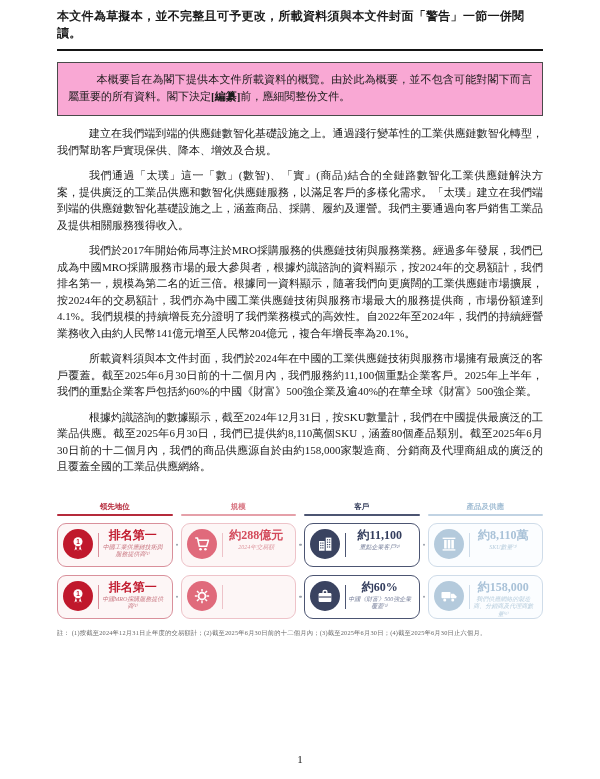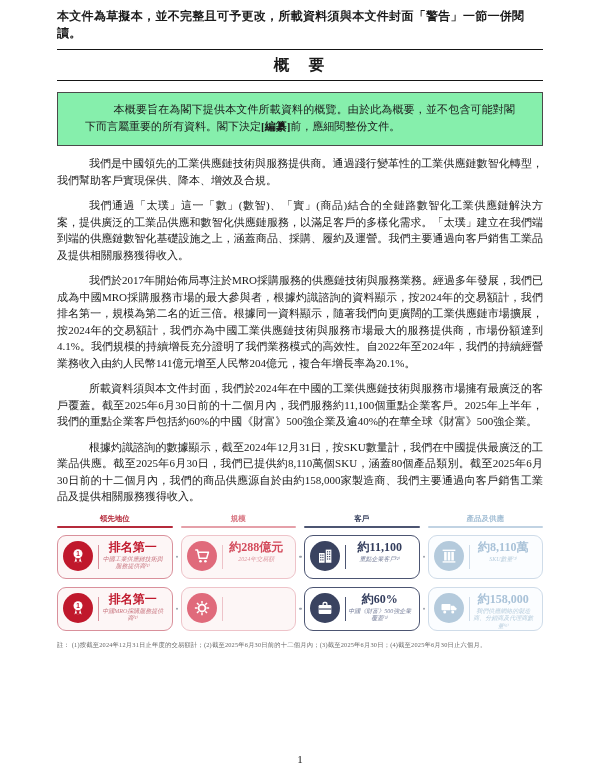--- a/index.html
+++ b/index.html
@@ -8,30 +8,30 @@
     padding:8px 57px 0;
     background:#ffffff;color:#1a1a1a;
     font-family:"Liberation Serif","DejaVu Serif",serif;
     overflow:hidden;position:relative;
   }
   .warning{font-size:12px;font-weight:bold;letter-spacing:.3px;}
   .rule{border:none;border-top:1.5px solid #151515;margin:0;}
   .rule-top{margin-top:7px;}
   .doc-title{font-size:15.5px;font-weight:bold;text-align:center;margin:5px 0 4px;letter-spacing:2px;}
   .notice-box{
-    margin-top:11px;background:#86efac;border:1px solid #4a4a4a;
-    padding:8px 27px 10px;font-size:11px;line-height:17px;
+    margin-top:11px;background:#f9a8d4;border:1px solid #4a4a4a;
+    padding:8px 10px 10px;font-size:11px;line-height:17px;
   }
   .notice-box p{margin:0;text-indent:2.6em;text-align:justify;}
   .notice-box p + p{margin-top:10px;}
   .section-heading{margin:15px 0 2px;font-size:11.5px;font-weight:bold;}
   .body-p{margin:9px 0 0;font-size:11px;line-height:16.5px;text-align:justify;text-indent:2.9em;}
 
   
-  .infographic{display:flex;gap:8px;margin-top:9px;}
+  .infographic{display:flex;gap:8px;margin-top:27px;}
   .col{flex:1;min-width:0;}
   .col-header{text-align:center;font-size:7.5px;font-weight:bold;color:var(--c-strong);
     font-family:"Liberation Sans","DejaVu Sans",sans-serif;margin-bottom:2px;}
   .col-bar{height:2px;background:var(--c-bar);border-radius:1px;margin-bottom:7px;}
   .card{
     display:flex;position:relative;
     border:1.5px solid var(--c-border);border-radius:9px;background:var(--c-bg);
     padding:5px 5px;height:44px;box-sizing:border-box;margin-bottom:8px;
   }
   .col:not(:first-child) .card::before{
@@ -61,33 +61,32 @@
 
   .footnote{font-size:6.3px;color:#666;margin-top:2px;letter-spacing:.2px;}
   .page-number{position:absolute;bottom:14px;left:0;width:100%;text-align:center;font-size:11px;}
 </style>
 </head>
 <body>
 
 <div>
   <div class="warning">本文件為草擬本，並不完整且可予更改，所載資料須與本文件封面「警告」一節一併閱讀。</div>
   <div class="rule rule-top"></div>
-  <div class="doc-title">概　要</div>
   <div class="rule"></div>
 
   <div class="notice-box">
       <p>本概要旨在為閣下提供本文件所載資料的概覽。由於此為概要，並不包含可能對閣下而言屬重要的所有資料。閣下決定<b>[編纂]</b>前，應細閱整份文件。</p>
     </div>
 
   <div>
-      <p class="body-p">我們是中國領先的工業供應鏈技術與服務提供商。通過踐行變革性的工業供應鏈數智化轉型，我們幫助客戶實現保供、降本、增效及合規。</p>
+      <p class="body-p">建立在我們端到端的供應鏈數智化基礎設施之上。通過踐行變革性的工業供應鏈數智化轉型，我們幫助客戶實現保供、降本、增效及合規。</p>
       <p class="body-p">我們通過「太璞」這一「數」(數智)、「實」(商品)結合的全鏈路數智化工業供應鏈解決方案，提供廣泛的工業品供應和數智化供應鏈服務，以滿足客戶的多樣化需求。「太璞」建立在我們端到端的供應鏈數智化基礎設施之上，涵蓋商品、採購、履約及運營。我們主要通過向客戶銷售工業品及提供相關服務獲得收入。</p>
       <p class="body-p">我們於2017年開始佈局專注於MRO採購服務的供應鏈技術與服務業務。經過多年發展，我們已成為中國MRO採購服務市場的最大參與者，根據灼識諮詢的資料顯示，按2024年的交易額計，我們排名第一，規模為第二名的近三倍。根據同一資料顯示，隨著我們向更廣闊的工業供應鏈市場擴展，按2024年的交易額計，我們亦為中國工業供應鏈技術與服務市場最大的服務提供商，市場份額達到4.1%。我們規模的持續增長充分證明了我們業務模式的高效性。自2022年至2024年，我們的持續經營業務收入由約人民幣141億元增至人民幣204億元，複合年增長率為20.1%。</p>
       <p class="body-p">所載資料須與本文件封面，我們於2024年在中國的工業供應鏈技術與服務市場擁有最廣泛的客戶覆蓋。截至2025年6月30日前的十二個月內，我們服務約11,100個重點企業客戶。2025年上半年，我們的重點企業客戶包括約60%的中國《財富》500強企業及逾40%的在華全球《財富》500強企業。</p>
-      <p class="body-p">根據灼識諮詢的數據顯示，截至2024年12月31日，按SKU數量計，我們在中國提供最廣泛的工業品供應。截至2025年6月30日，我們已提供約8,110萬個SKU，涵蓋80個產品類別。截至2025年6月30日前的十二個月內，我們的商品供應源自於由約158,000家製造商、我們主要通過向客戶銷售工業品及提供相關服務獲得收入。</p>
+      <p class="body-p">根據灼識諮詢的數據顯示，截至2024年12月31日，按SKU數量計，我們在中國提供最廣泛的工業品供應。截至2025年6月30日，我們已提供約8,110萬個SKU，涵蓋80個產品類別。截至2025年6月30日前的十二個月內，我們的商品供應源自於由約158,000家製造商、分銷商及代理商組成的廣泛的且覆蓋全國的工業品供應網絡。</p>
     </div>
 
   <div class="infographic">
       <div class="col theme-red">
         <div class="col-header">領先地位</div>
         <div class="col-bar"></div>
         <div class="card">
           <span class="icon-circle">
             <svg viewBox="0 0 24 24">
               <path d="M9.2 13.5 L7.2 20.5 L9.7 18.8 L11.2 21.2 Z" fill="#fff"></path>

